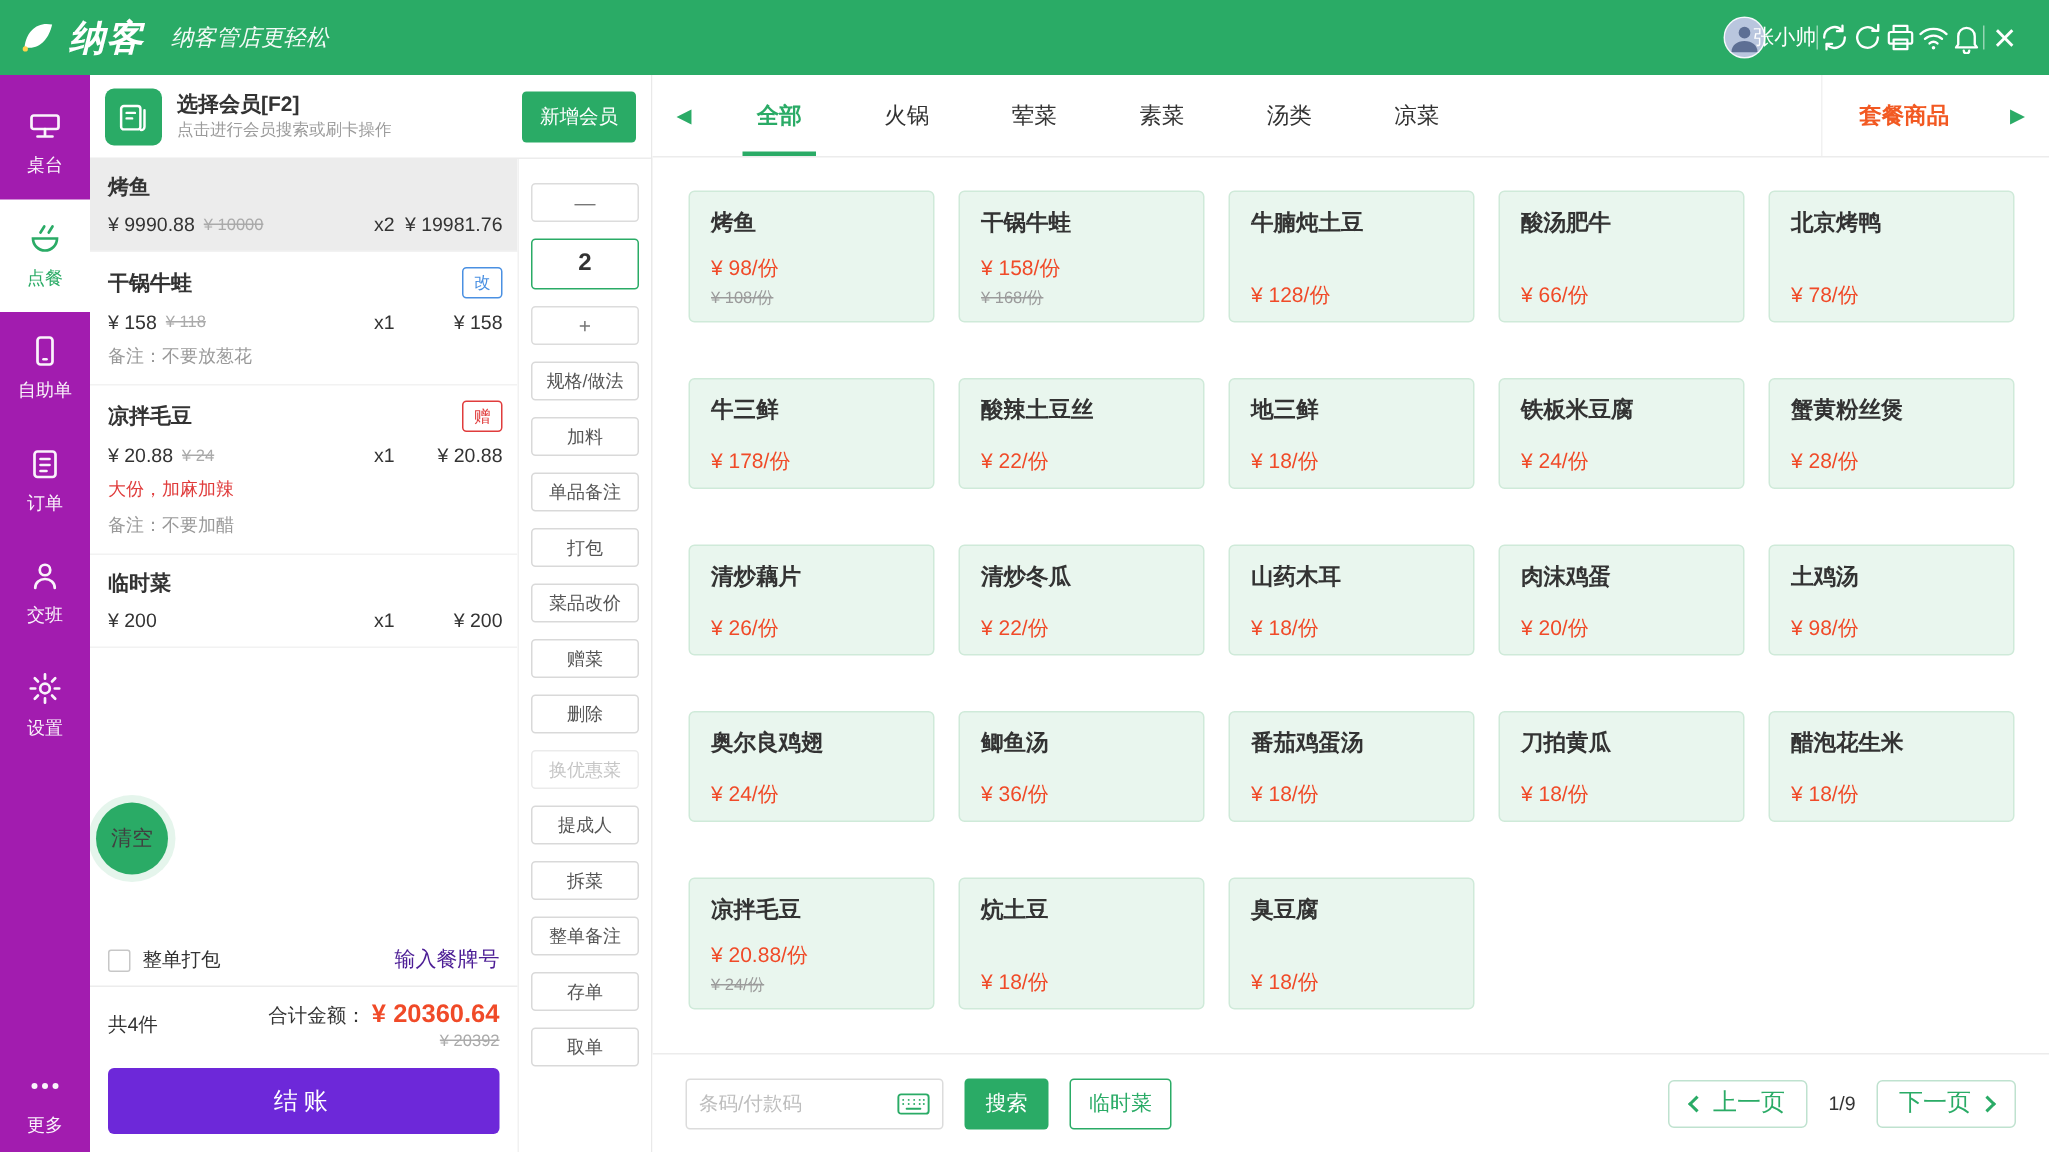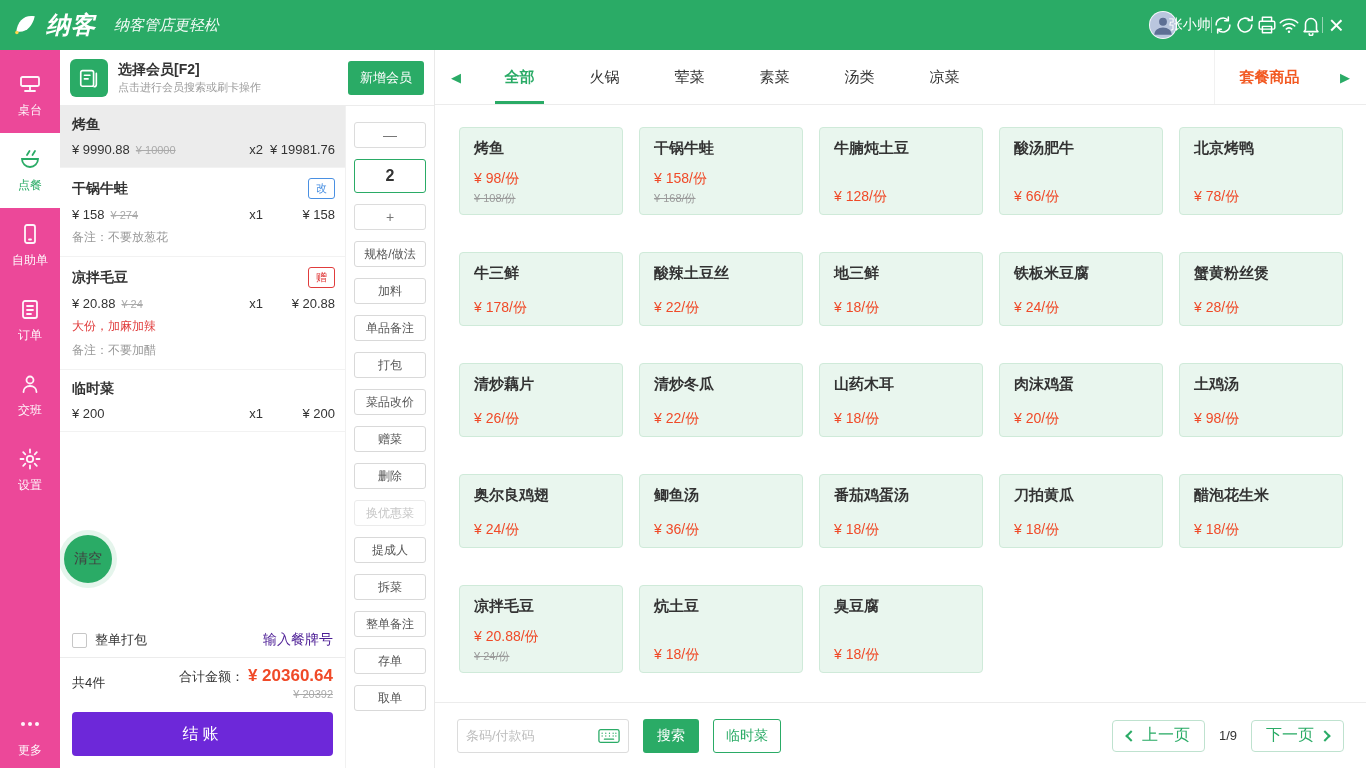--- a/index.html
+++ b/index.html
@@ -16,21 +16,21 @@
   .top-right { margin-left:auto; display:flex; align-items:center; padding-right:16px; }
   .avatar { width:28px; height:28px; border-radius:50%; background:#dfe7f5; display:flex; align-items:center; justify-content:center; overflow:hidden; border:1px solid rgba(255,255,255,.7); }
   .username { font-size:14px; margin-left:-8px; }
   .v-sep { width:1px; height:16px; background:rgba(255,255,255,.5); }
   .tb-icon { width:22px; height:22px; display:block; cursor:pointer; }
   .close-x { font-size:26px; line-height:1; cursor:pointer; padding:0 6px; }
 
   .layout { flex:1; display:flex; min-height:0; }
 
   
-  .sidebar { width:60px; background:#ec4899; display:flex; flex-direction:column; padding-top:8px; flex:0 0 auto; }
+  .sidebar { width:60px; background:#a21caf; display:flex; flex-direction:column; padding-top:8px; flex:0 0 auto; }
   .side-item { height:75px; display:flex; flex-direction:column; align-items:center; justify-content:center; gap:6px; color:rgba(255,255,255,.95); font-size:12px; cursor:pointer; }
   .side-item svg { width:24px; height:24px; }
   .side-item.active { background:#fff; color:#2aab66; }
   .side-item.more { margin-top:auto; height:66px; }
 
   
   .order-panel { width:375px; flex:0 0 auto; display:flex; flex-direction:column; border-right:1px solid #e9e9e9; }
   .member-bar { height:56px; display:flex; align-items:center; gap:10px; padding:0 10px; border-bottom:1px solid #ececec; }
   .member-icon { width:38px; height:38px; background:#2aab66; border-radius:6px; display:flex; align-items:center; justify-content:center; flex:0 0 auto; }
   .member-icon svg { width:22px; height:22px; }
@@ -251,21 +251,21 @@
               </div>
             </div>
 
             <div class="o-item">
               <div class="o-row">
                 <span class="o-name">干锅牛蛙</span>
                 <button class="edit-btn">改</button>
               </div>
               <div class="o-row o-price-row">
                 <span class="o-price">¥ 158</span>
-                <span class="o-old">¥ 274</span>
+                <span class="o-old">¥ 118</span>
                 <span class="o-qty">x1</span>
                 <span class="o-total">¥ 158</span>
               </div>
               <div class="o-note">备注：不要放葱花</div>
             </div>
 
             <div class="o-item">
               <div class="o-row">
                 <span class="o-name">凉拌毛豆</span>
                 <span class="gift-badge">赠</span>

